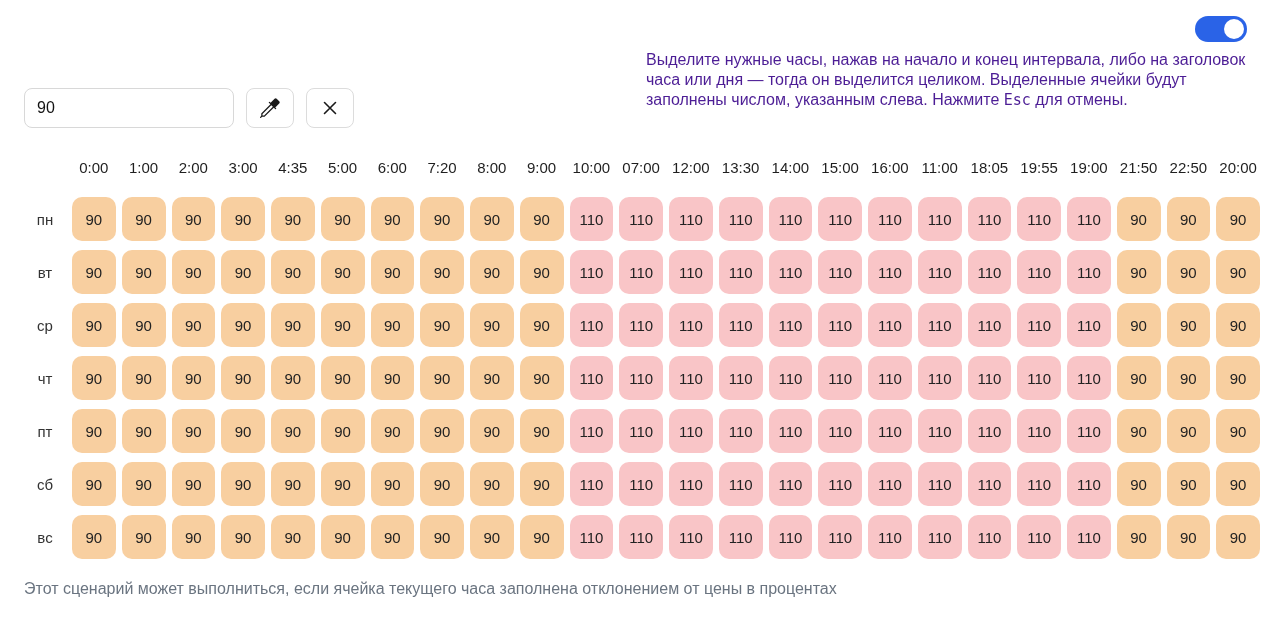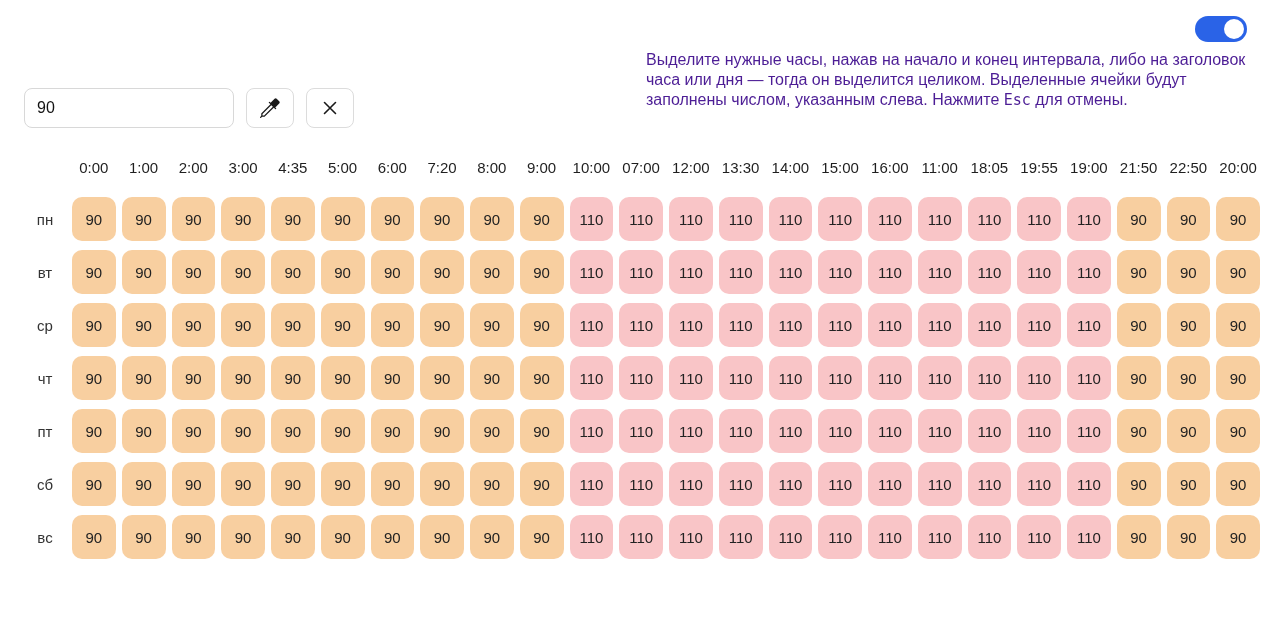--- a/index.html
+++ b/index.html
@@ -320,14 +320,15 @@
       <div class="cell" style="background: rgb(249, 197, 199);">110</div>
       <div class="cell" style="background: rgb(249, 197, 199);">110</div>
       <div class="cell" style="background: rgb(249, 197, 199);">110</div>
       <div class="cell" style="background: rgb(249, 197, 199);">110</div>
       <div class="cell" style="background: rgb(249, 197, 199);">110</div>
       <div class="cell" style="background: rgb(248, 207, 160);">90</div>
       <div class="cell" style="background: rgb(248, 207, 160);">90</div>
       <div class="cell" style="background: rgb(248, 207, 160);">90</div>
     </div>
 
+  <div class="footer-note">Этот сценарий может выполниться, если ячейка текущего часа заполнена отклонением от цены в процентах</div>
 
 </div>
 
 </body></html>

